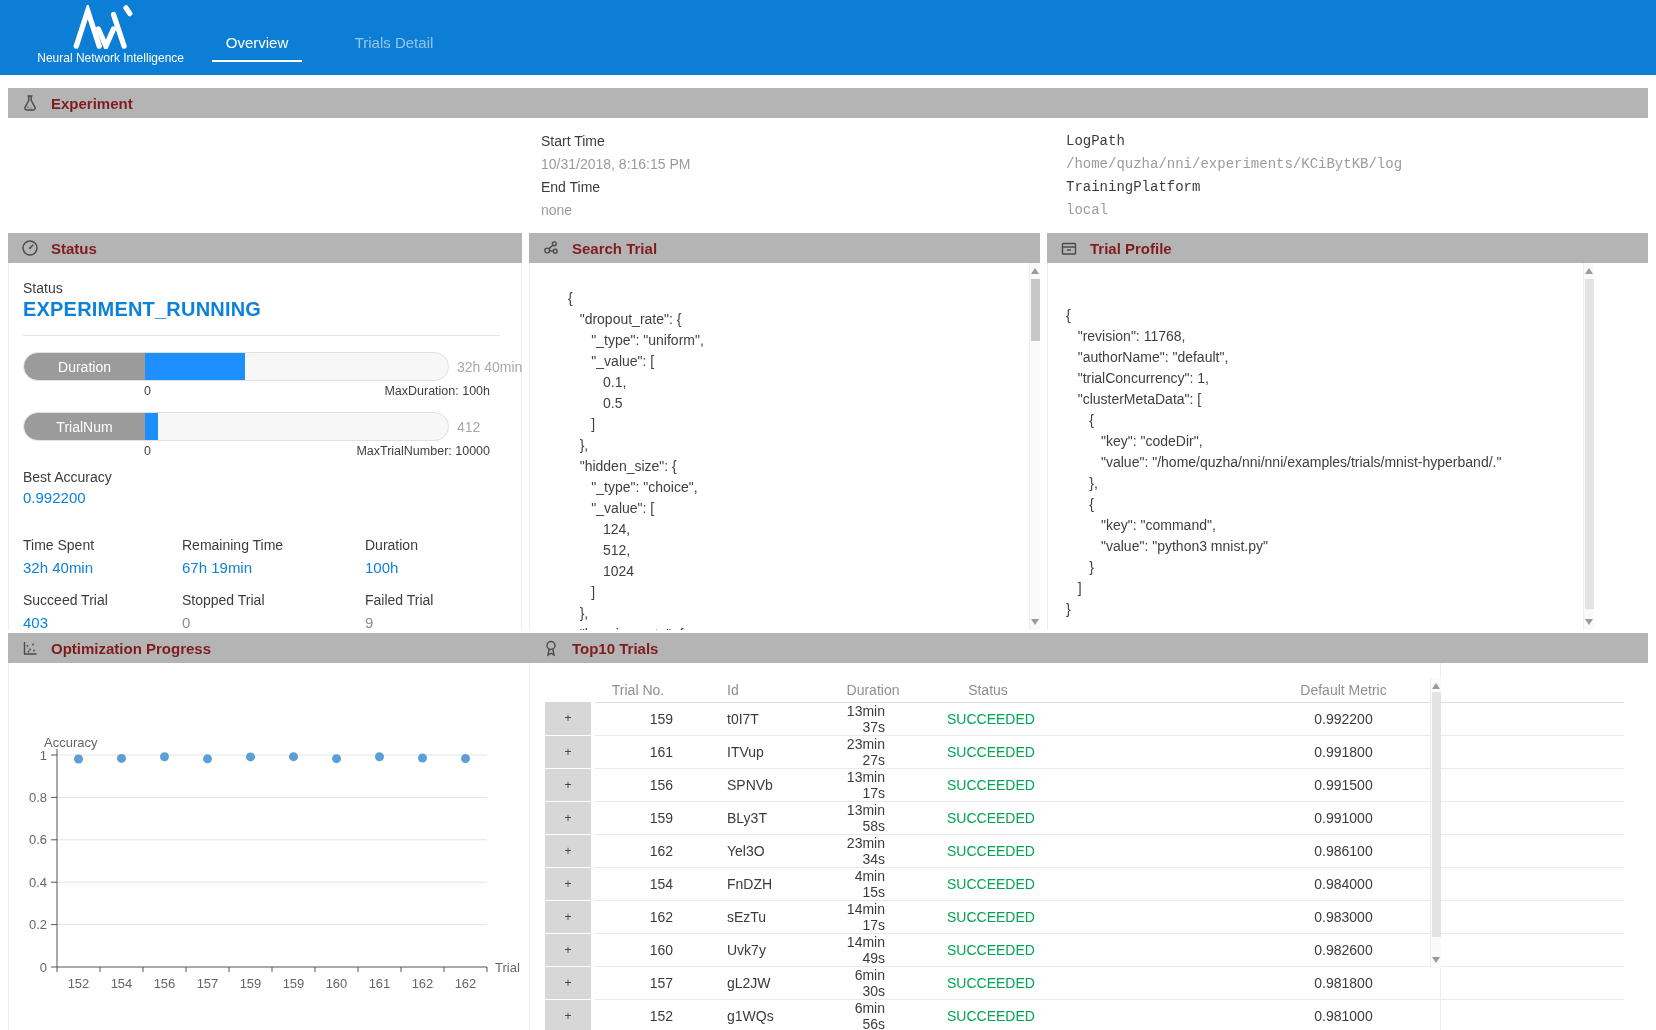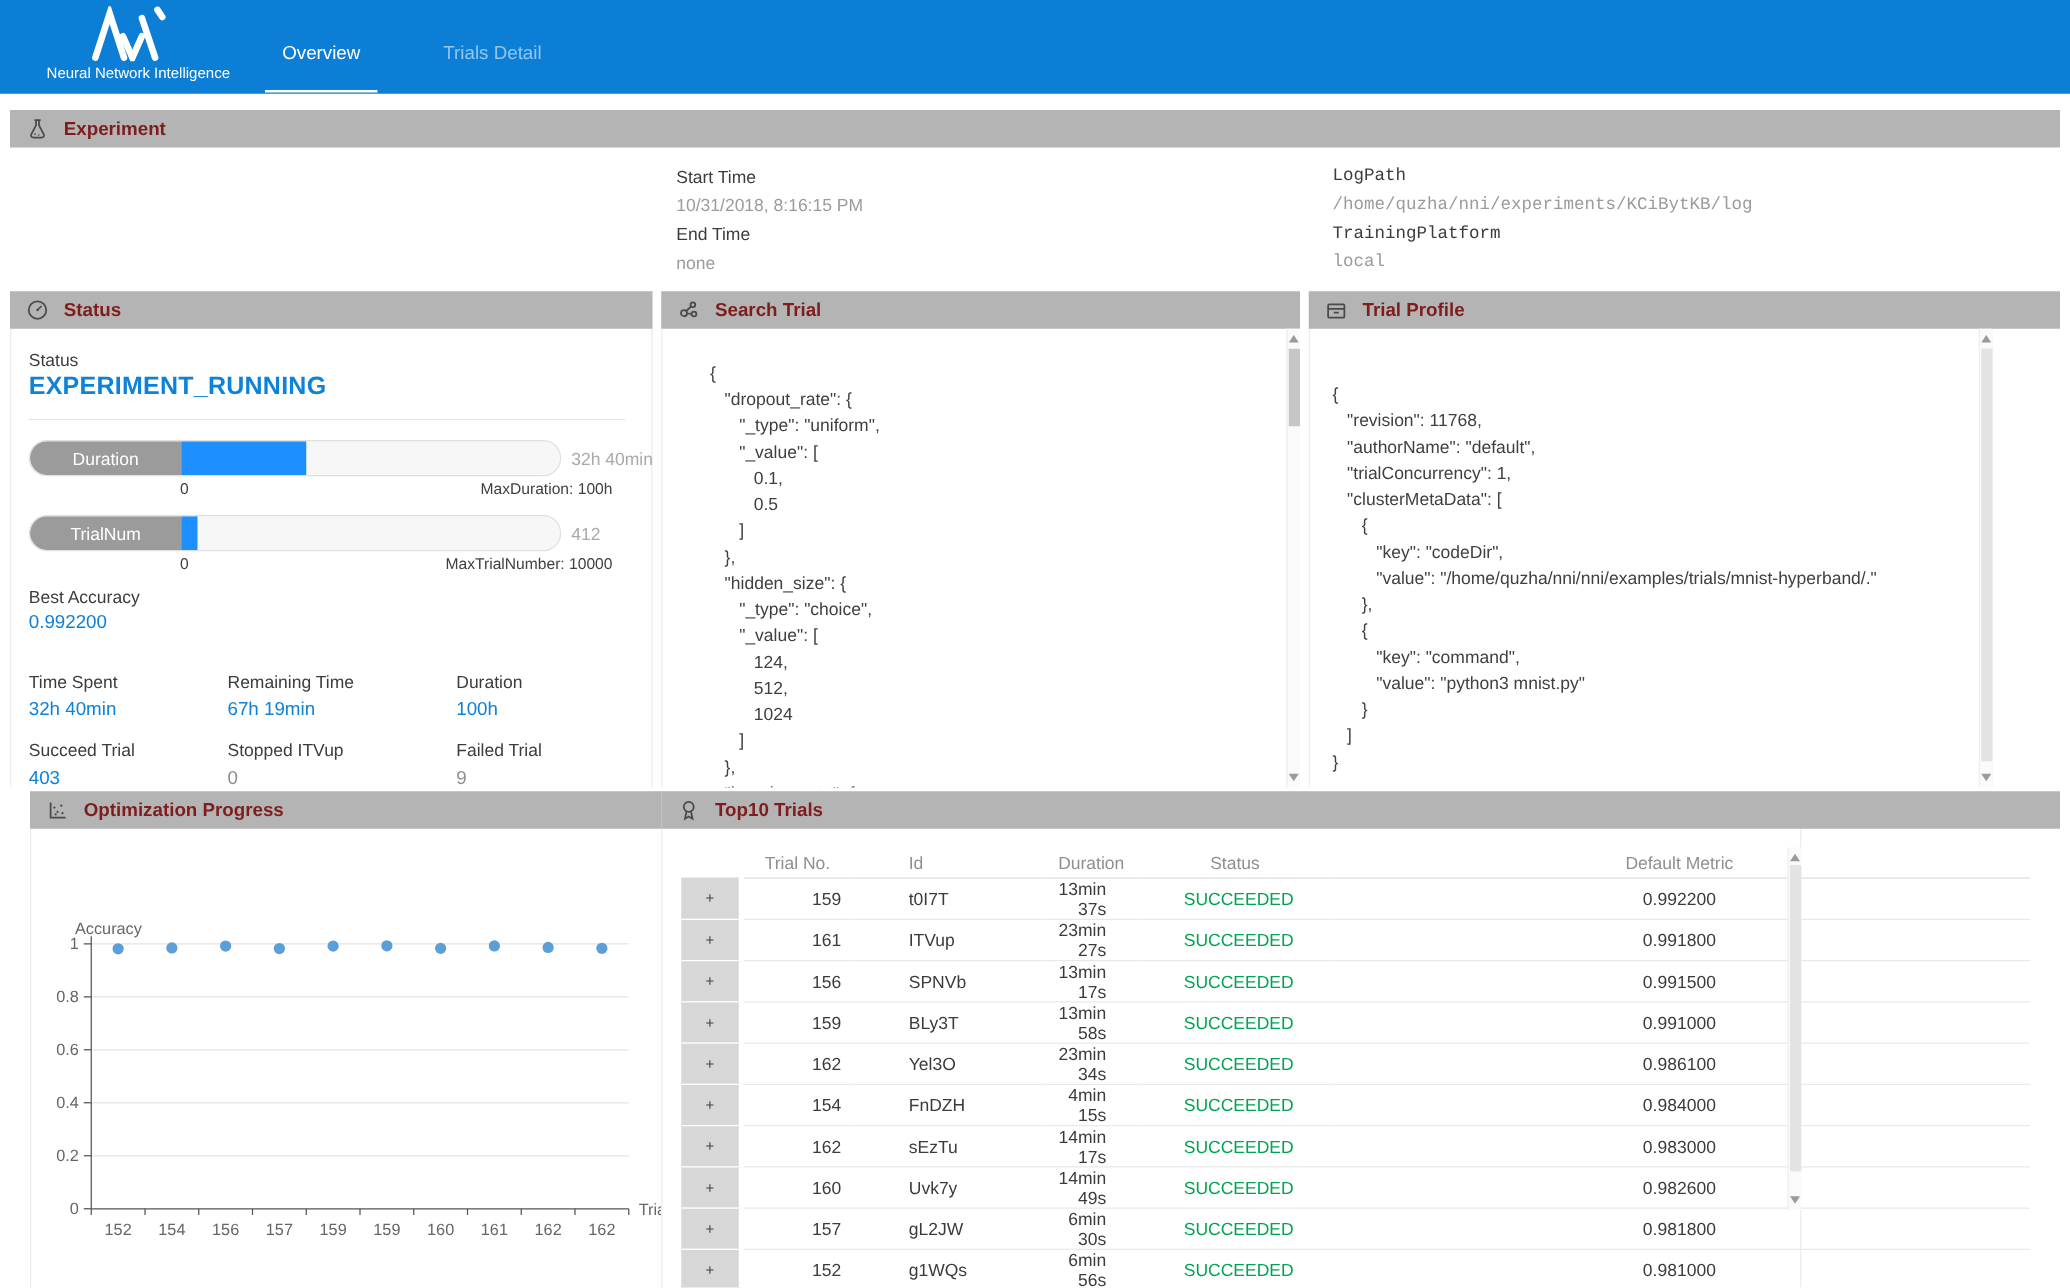--- a/index.html
+++ b/index.html
@@ -6,21 +6,21 @@
   html,body{width:1656px;height:1030px;}
   body{position:relative;font-family:"Liberation Sans",sans-serif;background:#fff;overflow:hidden;color:#3c3c3c;}
   svg{font-family:inherit;}
 
   
   .topbar{position:absolute;left:0;top:0;width:100%;height:75px;background:#0d7ed5;}
   .brand{position:absolute;left:24px;top:5px;width:160px;text-align:center;color:#fff;}
   .brand svg{display:block;margin:0 auto;}
   .brand-text{font-size:12px;margin-top:2px;white-space:nowrap;text-align:right;}
   .tabs{position:absolute;left:212px;top:34px;display:flex;gap:47px;}
-  .tab{font-size:15px;color:rgba(255,255,255,0.55);padding-bottom:21px;width:90px;text-align:center;cursor:pointer;}
+  .tab{font-size:15px;color:rgba(255,255,255,0.55);padding-bottom:9px;width:90px;text-align:center;cursor:pointer;}
   .tab.active{color:#fff;border-bottom:2px solid #fff;}
 
   
   .section-bar{position:absolute;left:8px;right:8px;top:88px;height:30px;background:#b4b4b4;display:flex;align-items:center;gap:12px;padding-left:13px;}
   .hd-title{font-size:15px;font-weight:bold;color:#7f1d1d;}
   .icon{display:flex;align-items:center;}
 
   
   .exp-content{position:absolute;top:118px;left:0;width:100%;height:115px;}
   .exp-col{position:absolute;top:0;padding-top:15px;}
@@ -28,21 +28,21 @@
   .f-label{font-size:14px;color:#3c3c3c;height:23px;}
   .f-value{font-size:14px;color:#9b9b9b;height:23px;}
 
   
   .panel{position:absolute;background:#fff;}
   .panel-hd{position:absolute;left:0;top:0;height:30px;background:#b4b4b4;display:flex;align-items:center;gap:12px;padding-left:13px;}
   .panel-bd{position:absolute;top:30px;bottom:0;left:0;right:0;border-left:1px solid #ececec;border-right:1px solid #ececec;}
   #panel-status{left:8px;top:233px;width:514px;height:397px;}
   #panel-search{left:529px;top:233px;width:511px;height:397px;}
   #panel-profile{left:1047px;top:233px;width:547px;height:397px;}
-  #panel-opt{left:24px;top:633px;width:614px;height:397px;}
+  #panel-opt{left:8px;top:633px;width:614px;height:397px;}
   #panel-top10{left:529px;top:633px;width:912px;height:397px;}
   #panel-status .panel-hd,#panel-search .panel-hd,#panel-opt .panel-hd{width:100%;}
   #panel-profile .panel-hd{width:601px;}
   #panel-top10 .panel-hd{width:1119px;}
 
   
   .st-label{position:absolute;left:15px;top:47px;font-size:14px;}
   .st-value{position:absolute;left:15px;top:65px;font-size:20px;font-weight:bold;color:#0e82d9;letter-spacing:.2px;}
   .st-divider{position:absolute;left:15px;top:102px;width:477px;height:1px;background:#e6e6e6;}
   .bar-row{position:absolute;left:15px;display:flex;align-items:center;height:29px;}
@@ -185,21 +185,21 @@
       </div>
       <div class="stat">
         <div class="stat-label">Duration</div>
         <div class="stat-value accent">100h</div>
       </div>
       <div class="stat">
         <div class="stat-label">Succeed Trial</div>
         <div class="stat-value accent">403</div>
       </div>
       <div class="stat">
-        <div class="stat-label">Stopped ITVup</div>
+        <div class="stat-label">Stopped Trial</div>
         <div class="stat-value muted">0</div>
       </div>
       <div class="stat">
         <div class="stat-label">Failed Trial</div>
         <div class="stat-value muted">9</div>
       </div>
     </div>
 </div>
 
 <div class="panel" id="panel-search">

